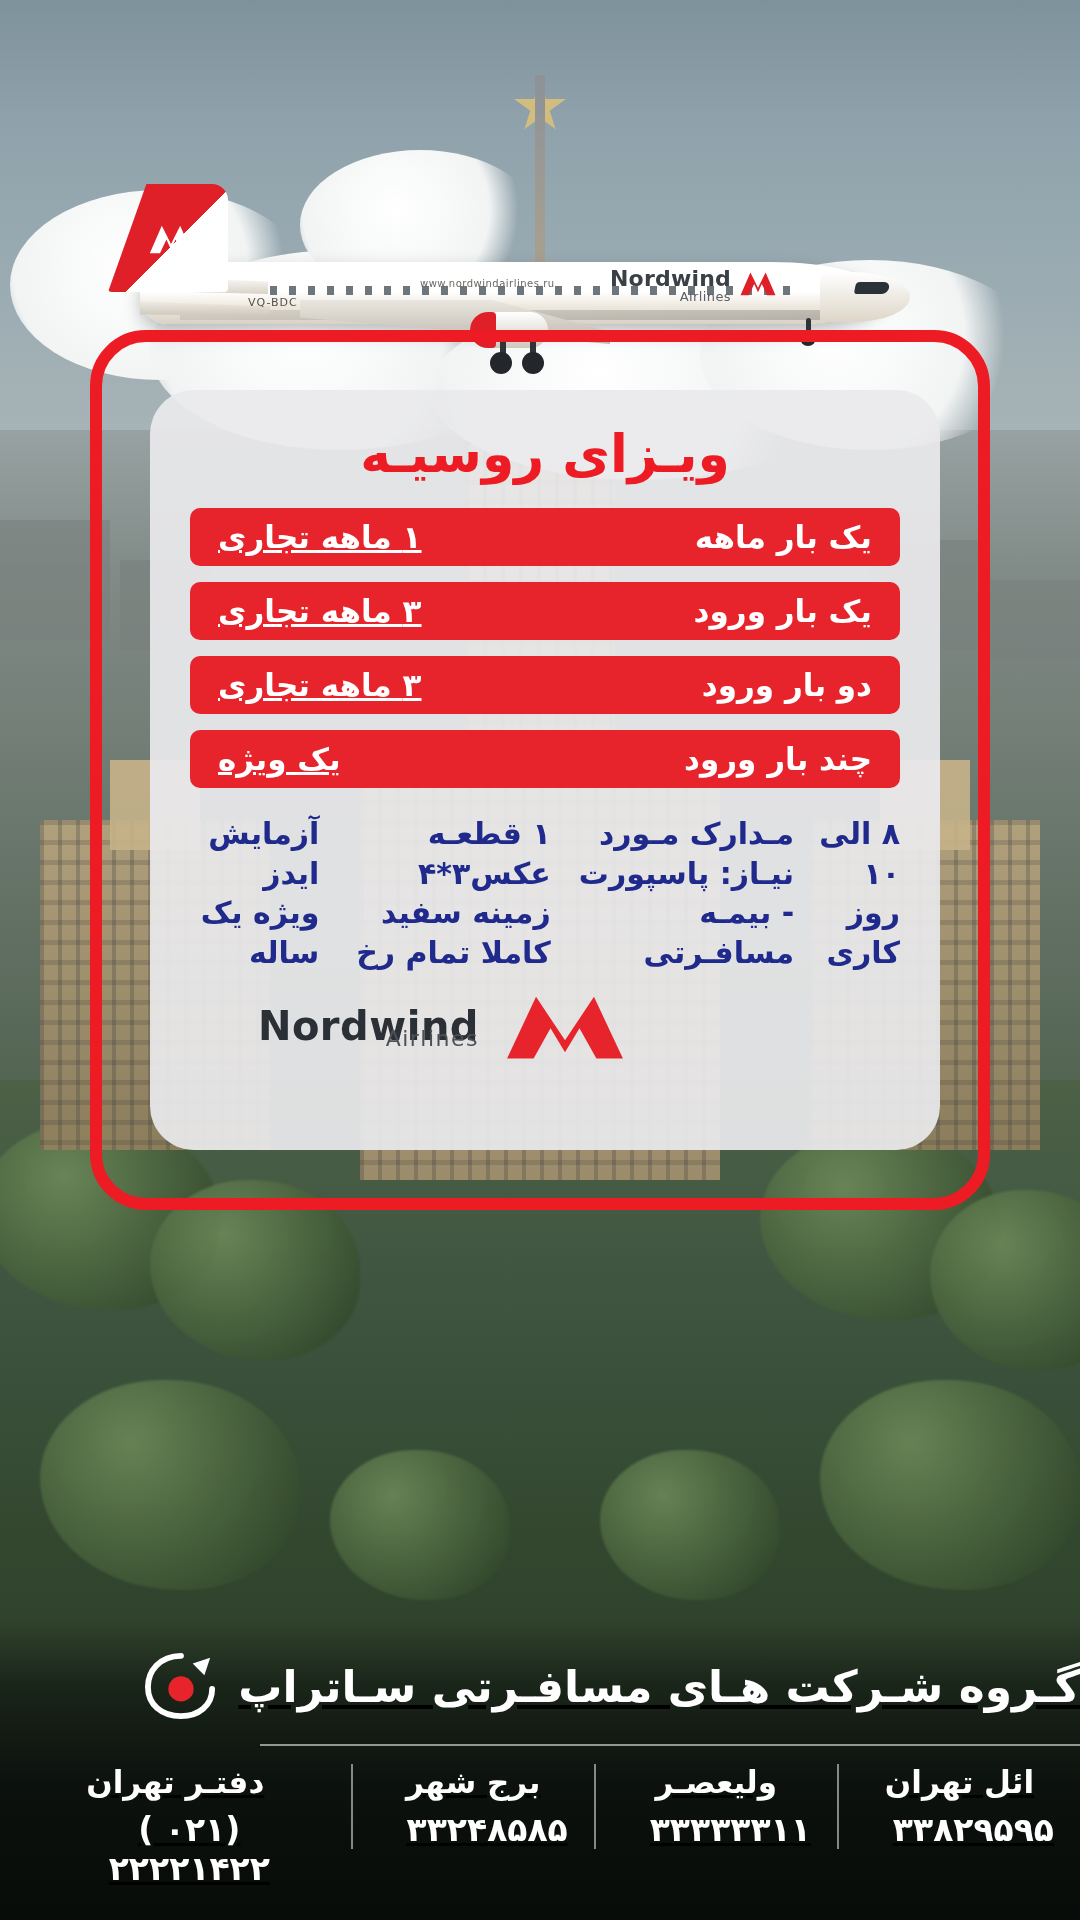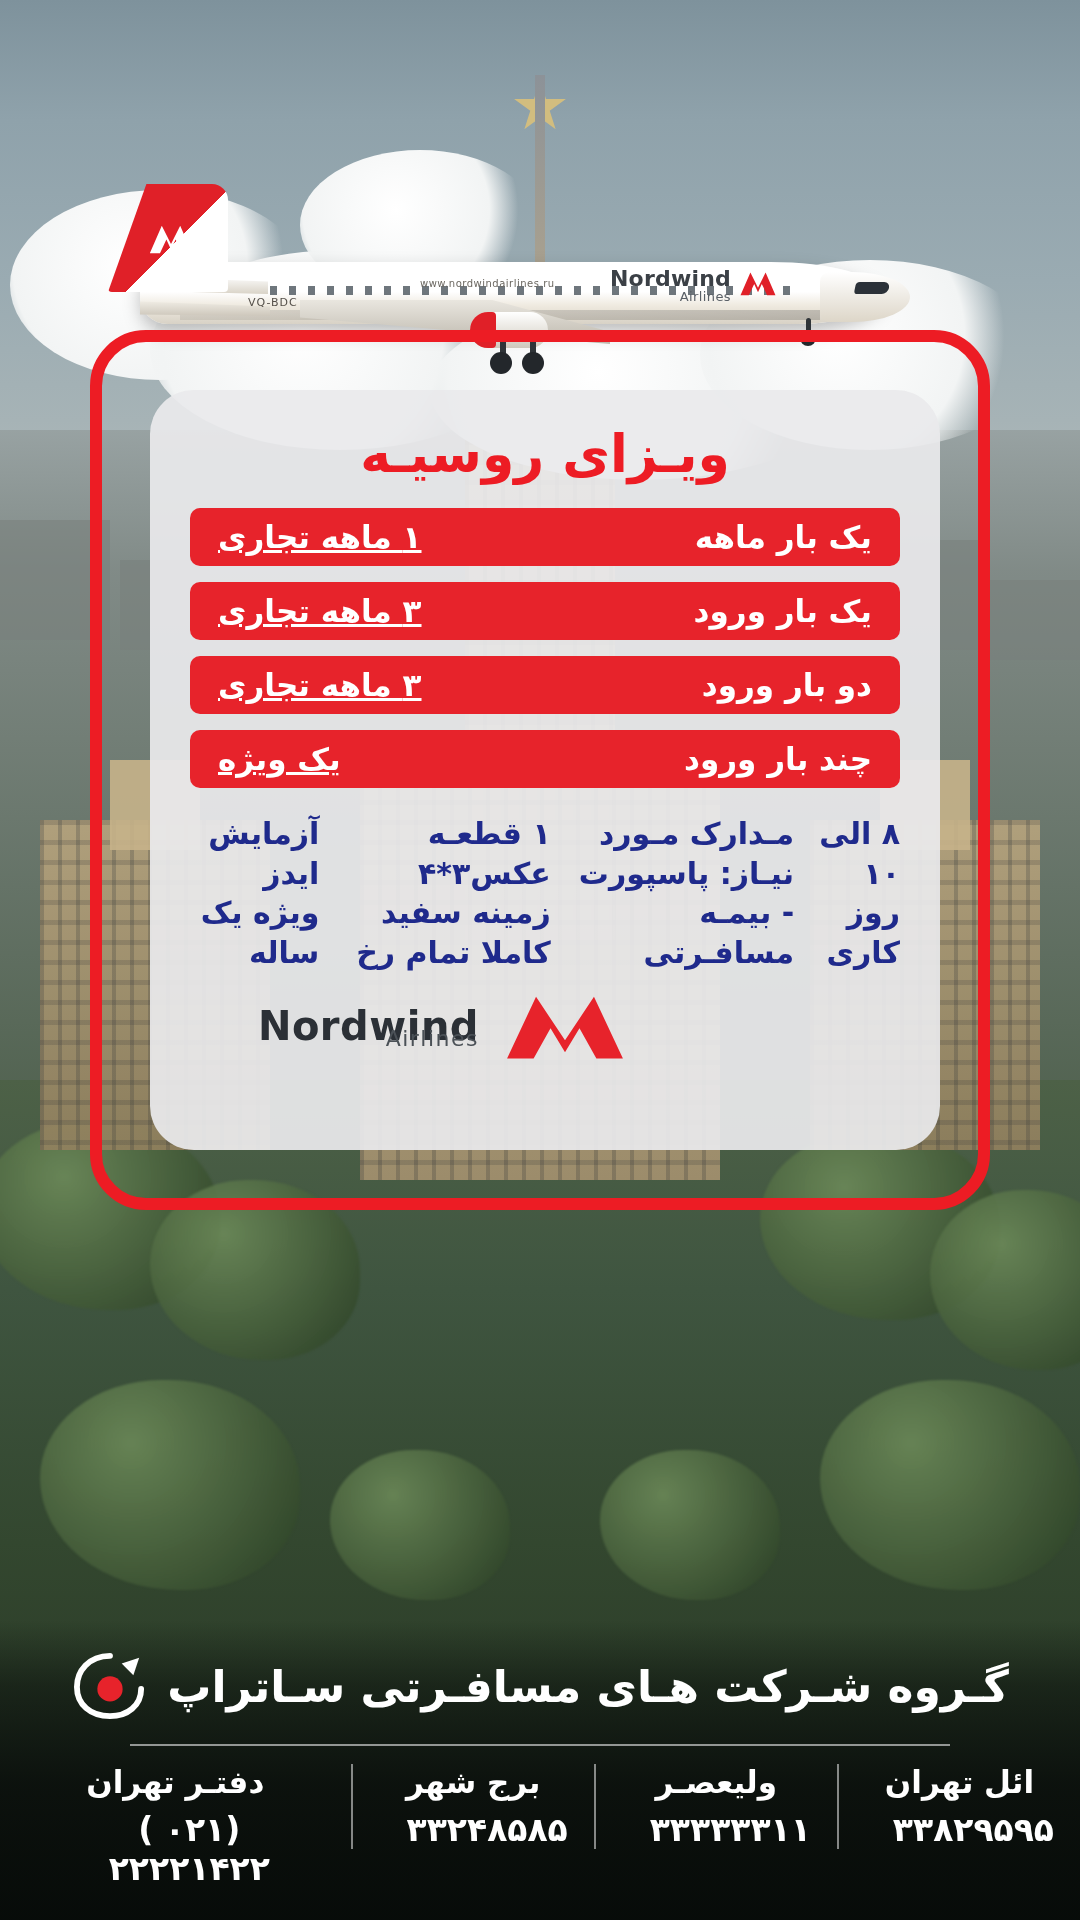--- a/index.html
+++ b/index.html
@@ -237,22 +237,23 @@
   .card-logo .mark { width: 136px; height: 70px; }
   .card-logo .words { line-height: 1.05; text-align: left; }
   .card-logo .words .w1 { font-size: 40px; color: #2b3036; font-weight: 600; letter-spacing: .5px; }
   .card-logo .words .w2 { font-size: 22px; color: #4b5157; letter-spacing: 1.5px; }
 
   
   .footer {
     position: absolute; left: 0; right: 0; bottom: 0; height: 300px;
     background: linear-gradient(to bottom, rgba(10,16,12,0) 0%, rgba(10,16,12,0.55) 22%, rgba(8,12,10,0.88) 55%, rgba(6,10,8,0.96) 100%);
     z-index: 10;
-    display: flex; flex-direction: column; align-items: center;
+    display: flex; flex-direction: column; 
     padding-top: 24px;
+    text-decoration: underline;
   }
   .brandline {
     display: flex; align-items: center; gap: 18px;
     margin-top: 6px;
   }
   .brandline .name {
     color: #ffffff; font-size: 44px; font-weight: 700; letter-spacing: 1px;
   }
   .brandline .logo { width: 78px; height: 72px; }
 

